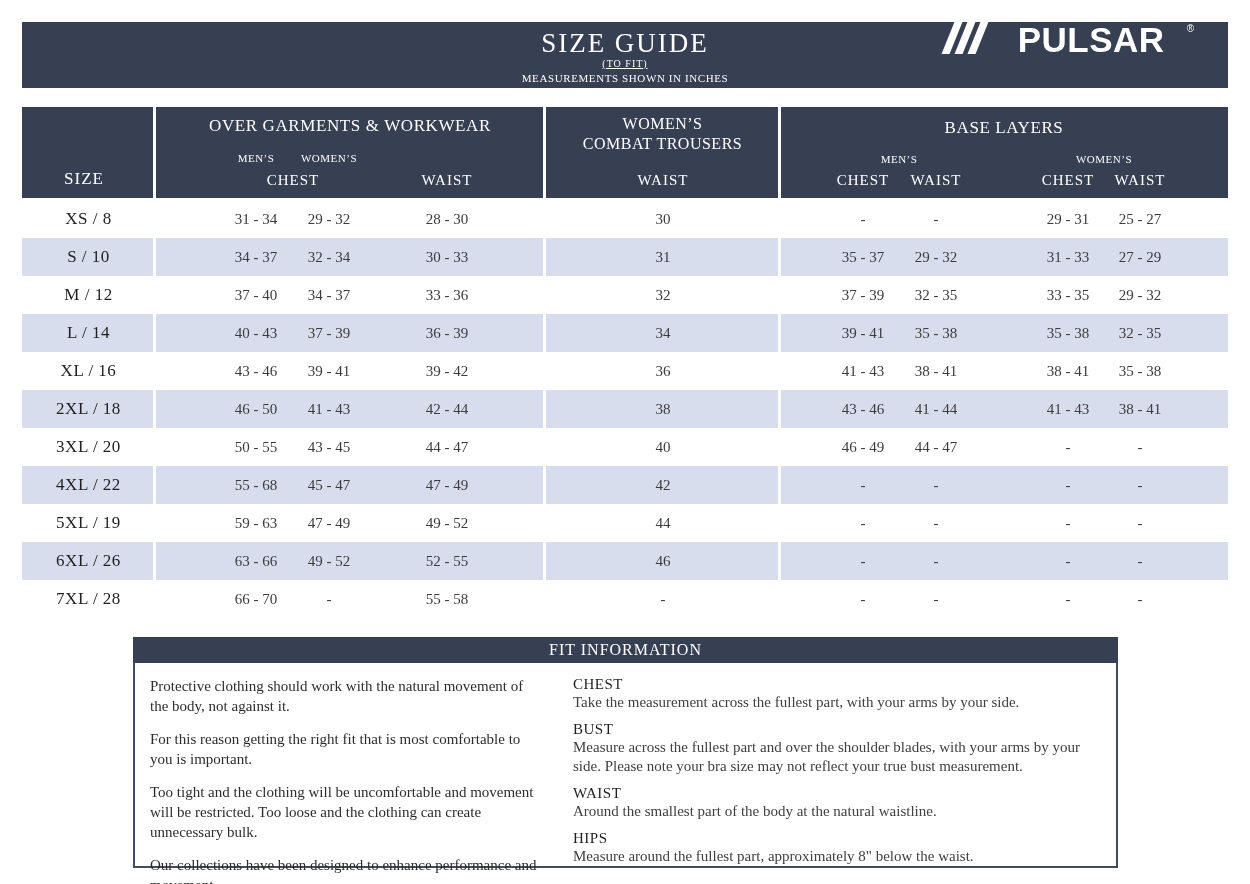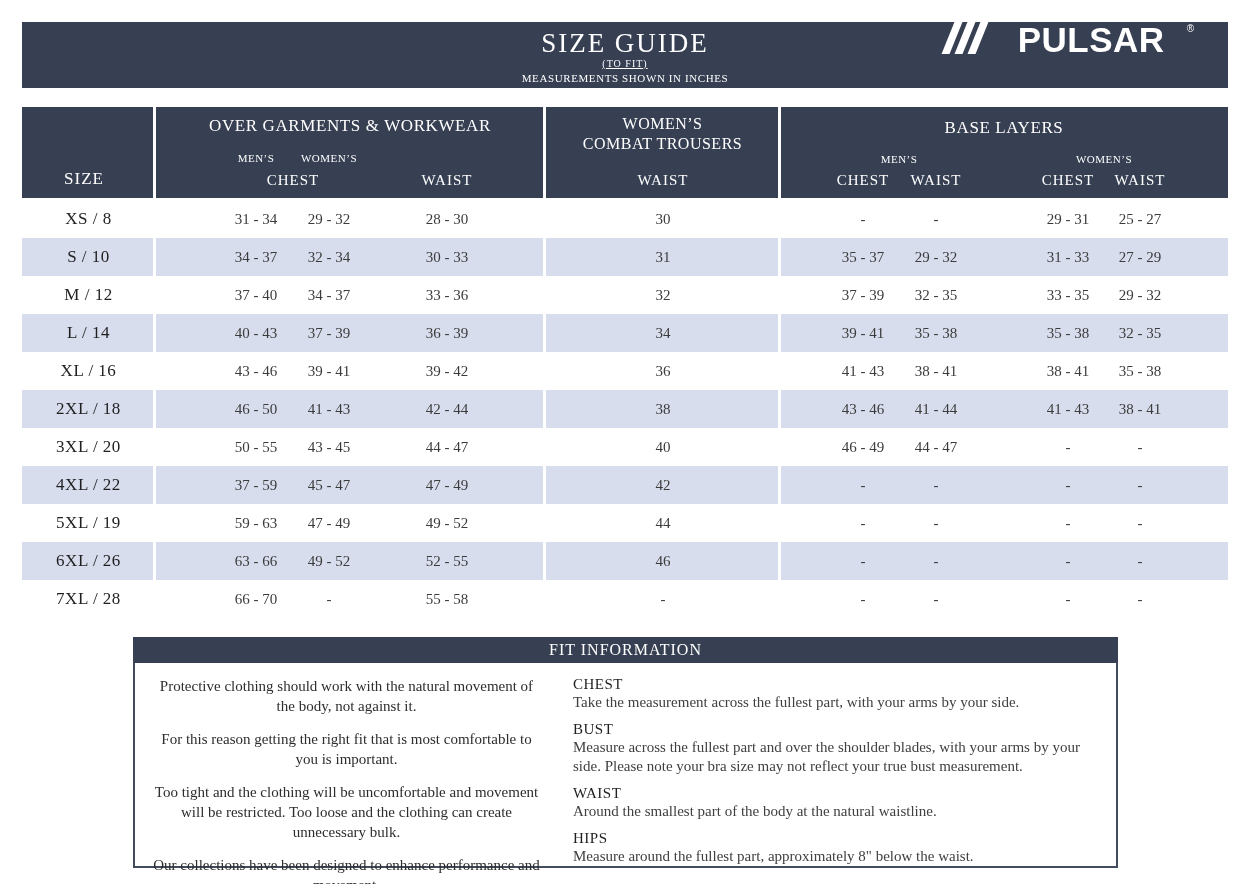--- a/index.html
+++ b/index.html
@@ -62,21 +62,21 @@
   .cell.cb-w{left:591px;width:100px;}
   .cell.bl-mc{left:791px;width:100px;}
   .cell.bl-mw{left:864px;width:100px;}
   .cell.bl-wc{left:996px;width:100px;}
   .cell.bl-ww{left:1068px;width:100px;}
 
   
   .fit-box{position:absolute;left:133px;top:637px;width:985px;}
   .fit-title{height:26px;background:var(--navy);color:#fff;text-align:center;font-size:16px;letter-spacing:1px;line-height:26px;}
   .fit-body{border:2px solid #434b5e;border-top:none;background:#fff;height:205px;display:flex;padding-top:13px;}
-  .fit-left{width:438px;padding-left:15px;padding-right:30px;text-align:center;}
+  .fit-left{width:438px;padding-left:15px;padding-right:30px;}
   .fit-left p{margin:0 0 13px 0;font-size:15px;line-height:20px;color:#2d2d2d;}
   .fit-right{flex:1;padding-right:12px;}
   .fit-section{margin-bottom:9px;}
   .fit-heading{font-size:15px;letter-spacing:0.5px;color:#1f1f1f;}
   .fit-text{font-size:15px;line-height:19px;color:#404040;max-width:545px;}
 </style>
 </head>
 <body>
 
 <div class="top-banner">
@@ -221,21 +221,21 @@
     <div class="cell bl-mc">46 - 49</div>
     <div class="cell bl-mw">44 - 47</div>
     <div class="cell bl-wc">-</div>
     <div class="cell bl-ww">-</div>
   </div>
     <div class="row alt">
     <span class="sep sep-1"></span>
     <span class="sep sep-2"></span>
     <span class="sep sep-3"></span>
     <div class="cell size">4XL / 22</div>
-    <div class="cell og-mc">37 - 59</div>
+    <div class="cell og-mc">55 - 68</div>
     <div class="cell og-wc">45 - 47</div>
     <div class="cell og-w">47 - 49</div>
     <div class="cell cb-w">42</div>
     <div class="cell bl-mc">-</div>
     <div class="cell bl-mw">-</div>
     <div class="cell bl-wc">-</div>
     <div class="cell bl-ww">-</div>
   </div>
     <div class="row">
     <span class="sep sep-1"></span>

